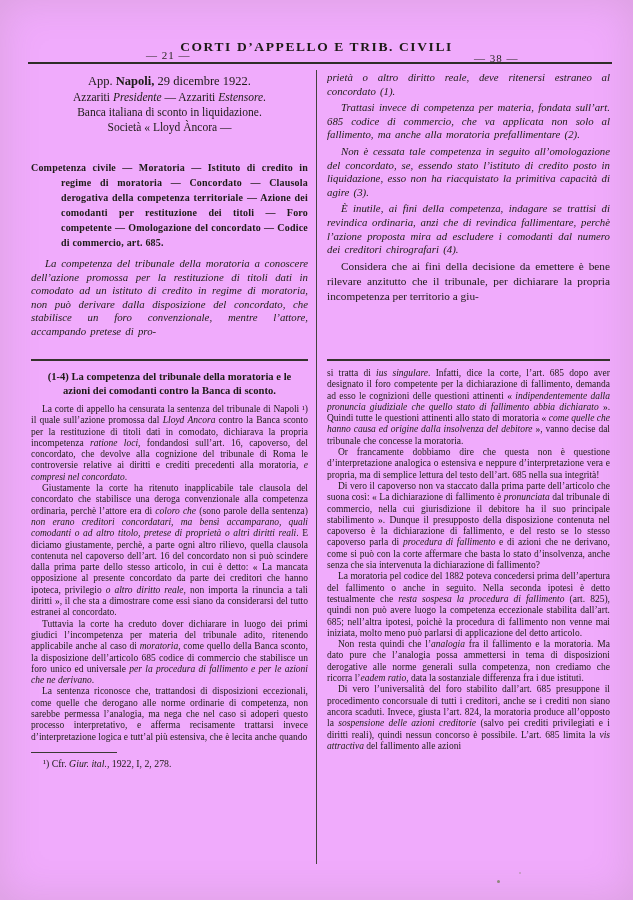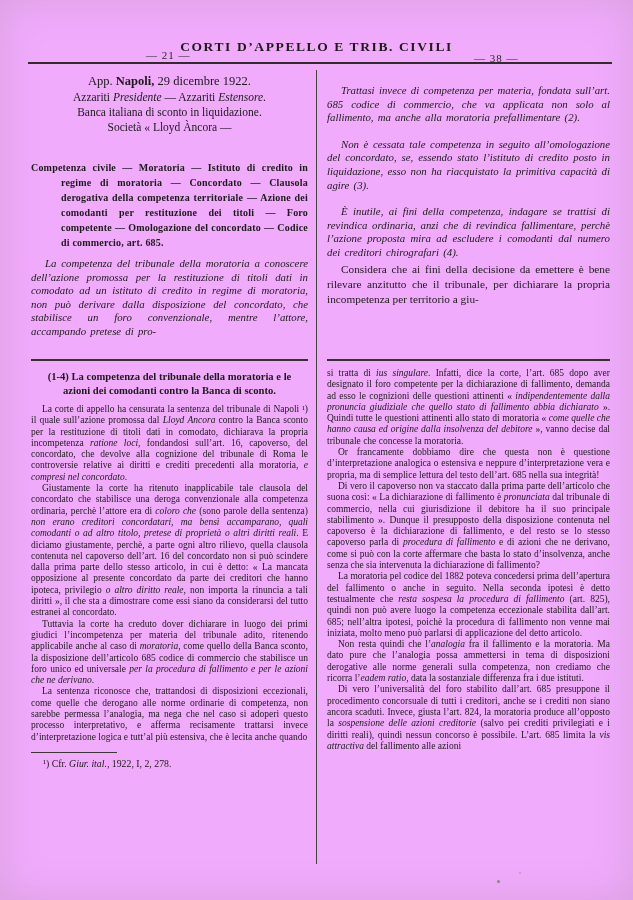--- a/index.html
+++ b/index.html
@@ -26,21 +26,21 @@
   .note-sec{overflow:hidden;}
   p{margin:0;padding:0;}
   
   .case-first{text-align:center;font-size:12.5px;line-height:17px;margin-top:2px;}
   .case-sc{text-align:center;font-size:11.5px;line-height:15px;}
   .run-i{font-style:italic;}
   .run-b{font-weight:700;}
   .headnote{font-weight:700;font-size:10px;line-height:15px;text-align:justify;
     padding-left:30px;text-indent:-30px;margin-top:25px;letter-spacing:.2px;}
   .summary{font-size:10.8px;line-height:13.6px;text-align:justify;text-indent:14px;
-    margin-top:13px;word-spacing:1.5px;}
+    margin-top:3px;word-spacing:1.5px;}
   .summary.first{margin-top:7px;}
   .summary.cont{text-indent:0;margin-top:0;}
   .omissis{font-size:11px;line-height:14px;text-indent:14px;margin-top:10px;}
   .body{font-size:11.3px;line-height:15px;text-align:justify;text-indent:14px;margin-top:2px;}
   .note-h{font-weight:700;font-size:10.6px;line-height:13.5px;text-align:center;margin:2px 4px 7px 4px;}
   .note{font-size:9.5px;line-height:11.3px;text-align:justify;text-indent:11px;}
   .note.cont{text-indent:0;}
   .fn-rule{width:86px;height:1px;background:#3a3833;margin:9px 0 5px 0;}
   .footnote{font-size:9.8px;line-height:12px;padding-left:12px;}
   .speck{position:absolute;border-radius:50%;background:#8d887a;}
@@ -73,20 +73,21 @@
         <p class="note"><span>La sentenza riconosce che, trattandosi di disposizioni eccezionali, come quelle che derogano alle norme ordinarie di competenza, non sarebbe permessa l’analogia, ma nega che nel caso si adoperi questo processo interpretativo, e afferma recisamente trattarsi invece d’interpretazione logica e tutt’al più estensiva, che è lecita anche quando</span></p>
       </div>
     <div class="fn-rule"></div>
     <div>
         <p class="footnote"><span>¹) Cfr. </span><span class="run-i">Giur. ital.</span><span>, 1922, I, 2, 278.</span></p>
       </div>
   </div>
 
   <div id="right-col" class="col">
     <div class="main-sec">
+        <p class="summary cont"><span class="run-i">prietà o altro diritto reale, deve ritenersi estraneo al concordato (1).</span></p>
         <p class="summary"><span class="run-i">Trattasi invece di competenza per materia, fondata sull’art. 685 codice di commercio, che va applicata non solo al fallimento, ma anche alla moratoria prefallimentare (2).</span></p>
         <p class="summary"><span class="run-i">Non è cessata tale competenza in seguito all’omologazione del concordato, se, essendo stato l’istituto di credito posto in liquidazione, esso non ha riacquistato la primitiva capacità di agire (3).</span></p>
         <p class="summary"><span class="run-i">È inutile, ai fini della competenza, indagare se trattisi di revindica ordinaria, anzi che di revindica fallimentare, perchè l’azione proposta mira ad escludere i comodanti dal numero dei creditori chirografari (4).</span></p>
         <p class="body"><span>Considera che ai fini della decisione da emettere è bene rilevare anzitutto che il tribunale, per dichiarare la propria incompetenza per territorio a giu-</span></p>
       </div>
     <div class="sec-rule"></div>
     <div class="note-sec">
         <p class="note cont"><span>si tratta di </span><span class="run-i">ius singulare</span><span>. Infatti, dice la corte, l’art. 685 dopo aver designato il foro competente per la dichiarazione di fallimento, demanda ad esso le cognizioni delle questioni attinenti « </span><span class="run-i">indipendentemente dalla pronuncia giudiziale che quello stato di fallimento abbia dichiarato</span><span> ». Quindi tutte le questioni attinenti allo stato di moratoria « </span><span class="run-i">come quelle che hanno causa ed origine dalla insolvenza del debitore</span><span> », vanno decise dal tribunale che concesse la moratoria.</span></p>
         <p class="note"><span>Or francamente dobbiamo dire che questa non è questione d’interpretazione analogica o estensiva e neppure d’interpretazione vera e propria, ma di semplice lettura del testo dell’art. 685 nella sua integrità!</span></p>
         <p class="note"><span>Di vero il capoverso non va staccato dalla prima parte dell’articolo che suona così: « La dichiarazione di fallimento è </span><span class="run-i">pronunciata</span><span> dal tribunale di commercio, nella cui giurisdizione il debitore ha il suo principale stabilimento ». Dunque il presupposto della disposizione contenuta nel capoverso è la dichiarazione di fallimento, e del resto se lo stesso capoverso parla di </span><span class="run-i">procedura di fallimento</span><span> e di azioni che ne derivano, come si può con la corte affermare che basta lo stato d’insolvenza, anche senza che sia intervenuta la dichiarazione di fallimento?</span></p>

